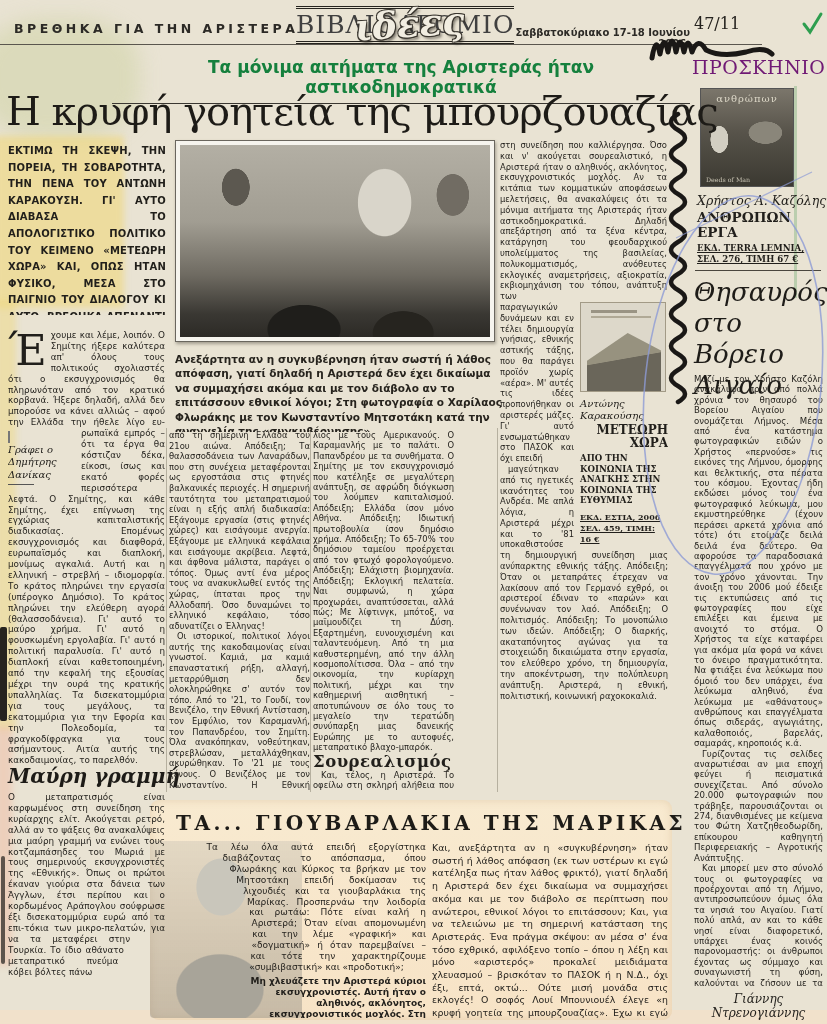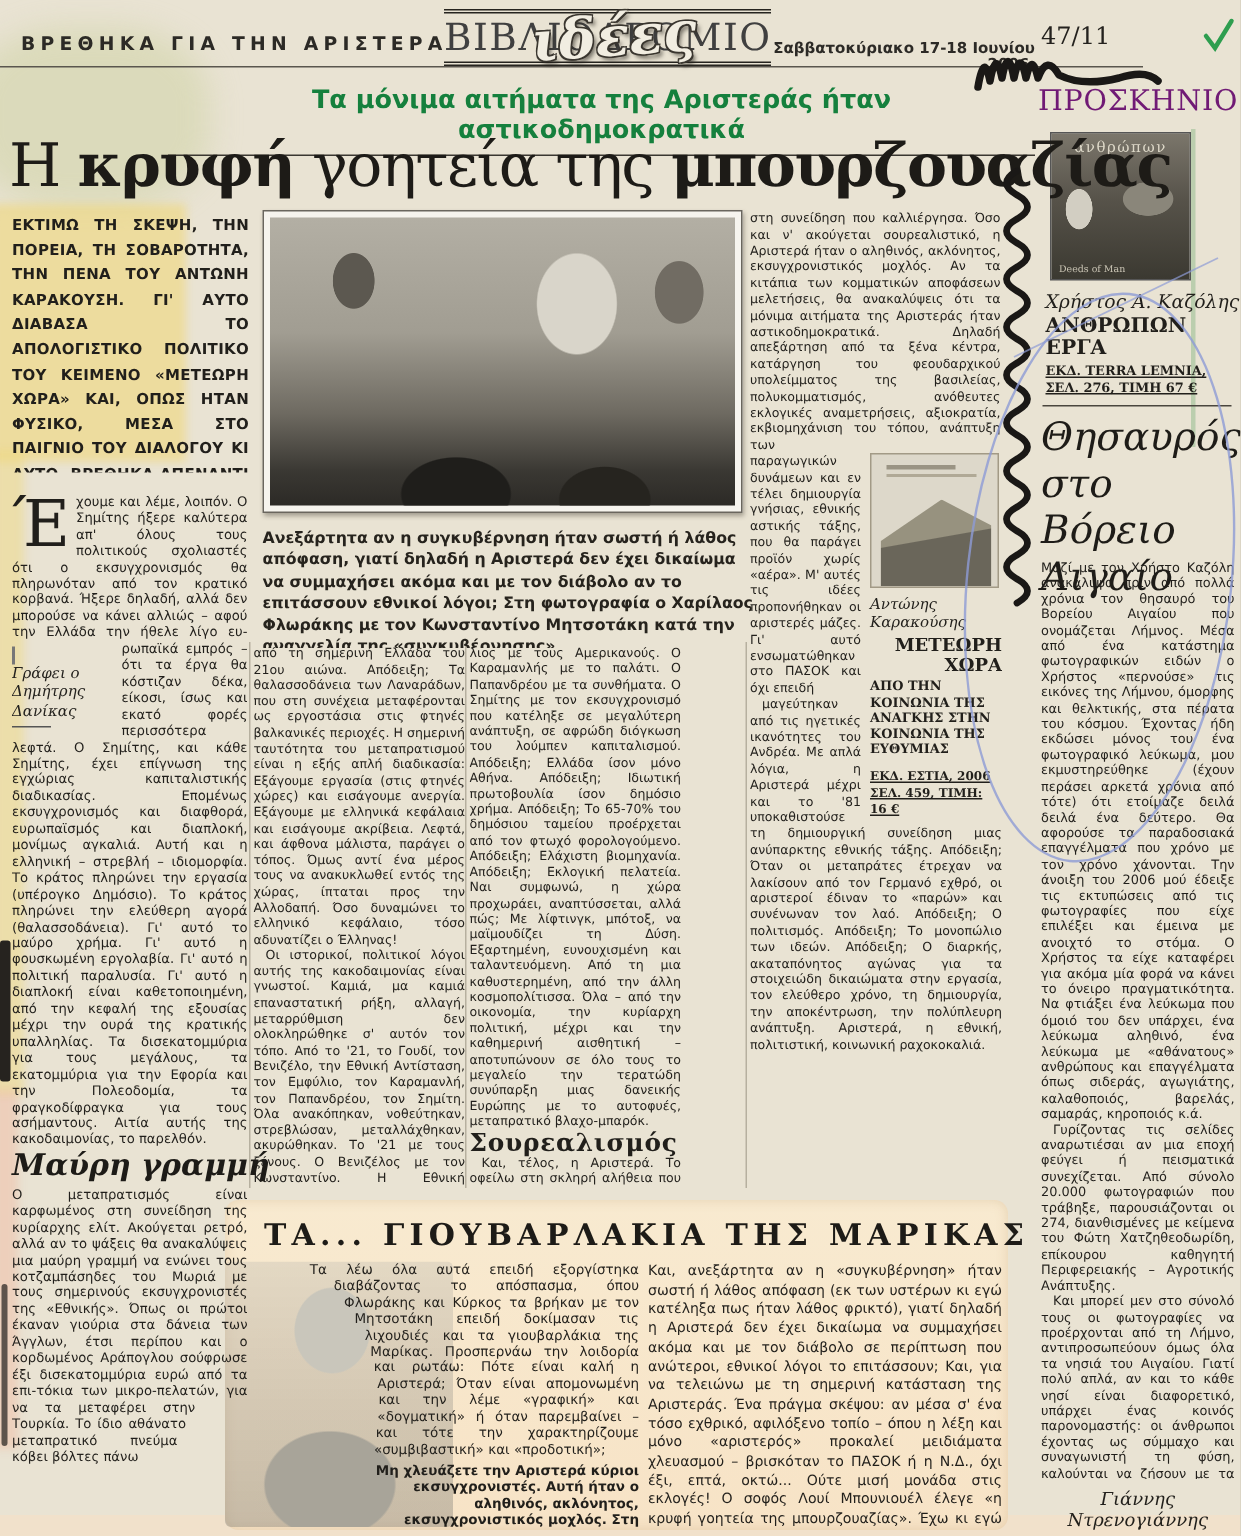--- a/index.html
+++ b/index.html
@@ -30,21 +30,21 @@
                    font-family:"DejaVu Serif",serif;font-style:italic;font-weight:bold;font-size:37px;color:#f1ede1;
                    text-shadow:-1px -1px 0 #3a362f,1px -1px 0 #3a362f,-1px 1px 0 #3a362f,1px 1px 0 #3a362f,2px 3px 3px rgba(40,36,30,.6);}
   #date-label{left:500px;top:27px;width:190px;text-align:right;font-size:10px;font-weight:bold;color:#2c2a26;z-index:2;}
   #page-number{left:694px;top:14px;font-family:"DejaVu Serif",serif;font-size:16px;color:#24221e;z-index:2;}
 
   
   #kicker{left:112px;top:57px;width:578px;font-size:17px;font-weight:bold;text-align:center;color:#15803d;
           padding-bottom:6px;border-bottom:1.5px solid #3a3731;z-index:2;}
   #headline{left:6px;top:88px;width:690px;font-family:"DejaVu Serif",serif;font-size:40px;line-height:46px;
             letter-spacing:-1px;white-space:nowrap;color:#1d1b17;z-index:2;}
-  .hl-bold{font-weight:bold;}
+  .hl-bold{font-weight:normal;}
 
   
   #main-photo{left:175px;top:140px;width:320px;height:202px;background:#f6f4ee;padding:4px;border:1px solid #6a665e;
               box-shadow:1px 2px 3px rgba(60,55,45,.4);z-index:1;}
   #main-photo-img{width:100%;height:100%;background:
       radial-gradient(46px 58px at 66% 30%, #d9d5ca 0 57%, rgba(0,0,0,0) 59%),
       radial-gradient(24px 32px at 18% 22%, #5c5850 0 57%, rgba(0,0,0,0) 59%),
       radial-gradient(28px 36px at 88% 26%, #716c63 0 57%, rgba(0,0,0,0) 59%),
       radial-gradient(60px 40px at 40% 96%, #1f1e1b 0 60%, rgba(0,0,0,0) 62%),
       radial-gradient(50px 36px at 72% 98%, #26241f 0 60%, rgba(0,0,0,0) 62%),

